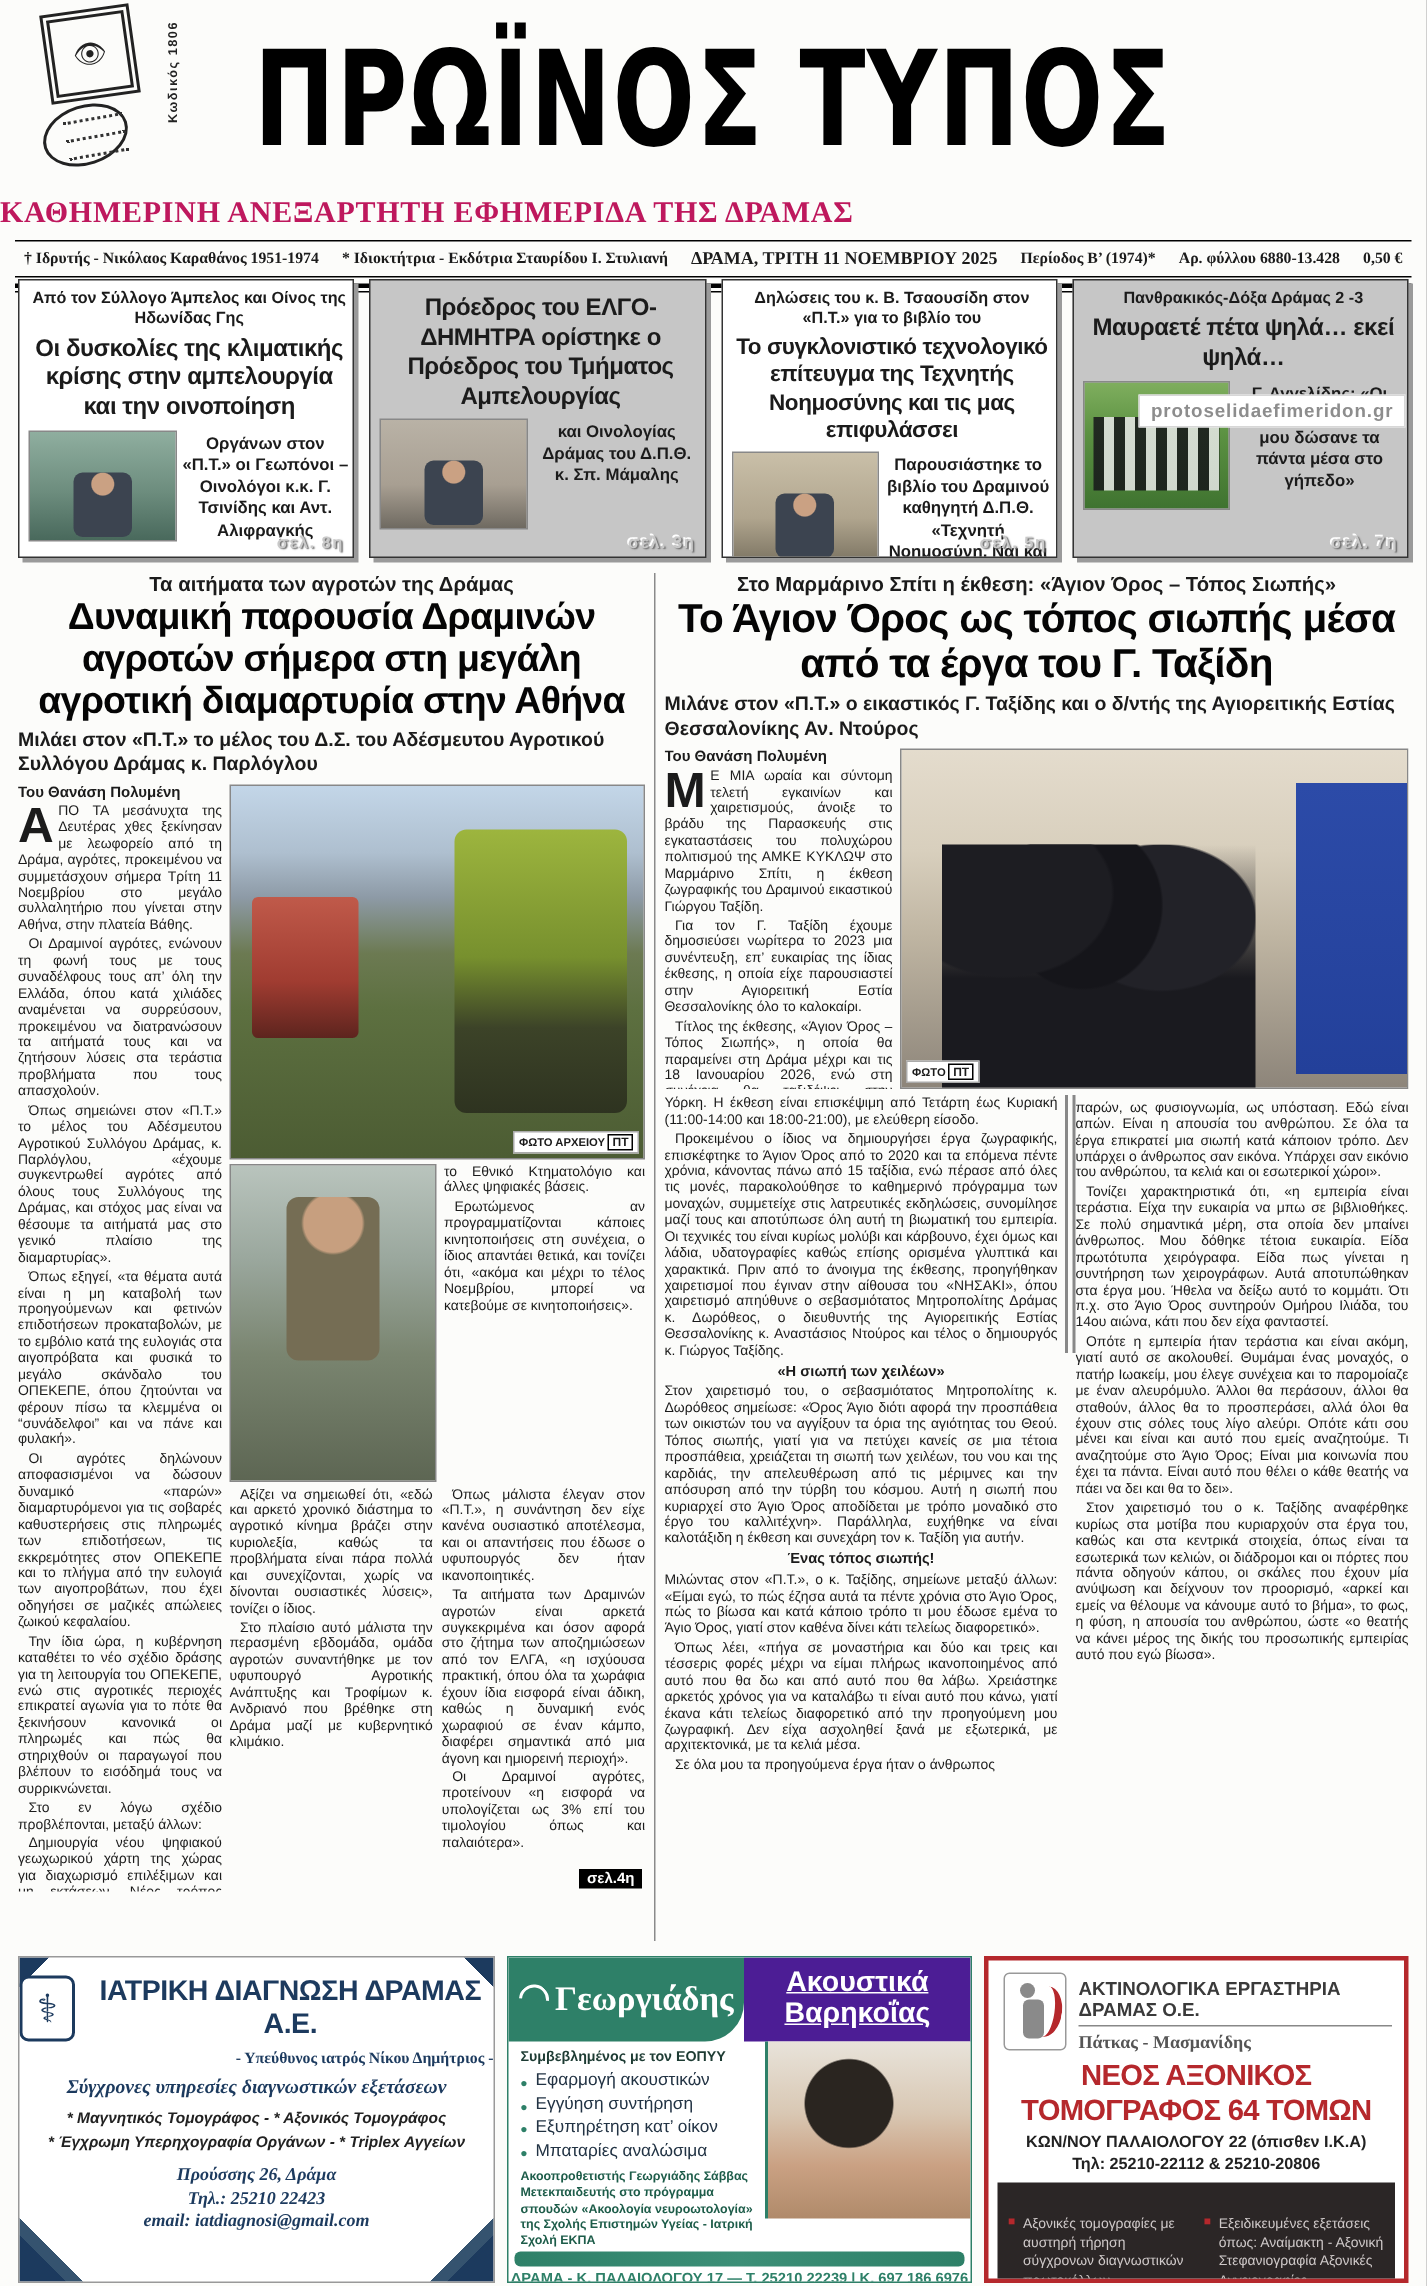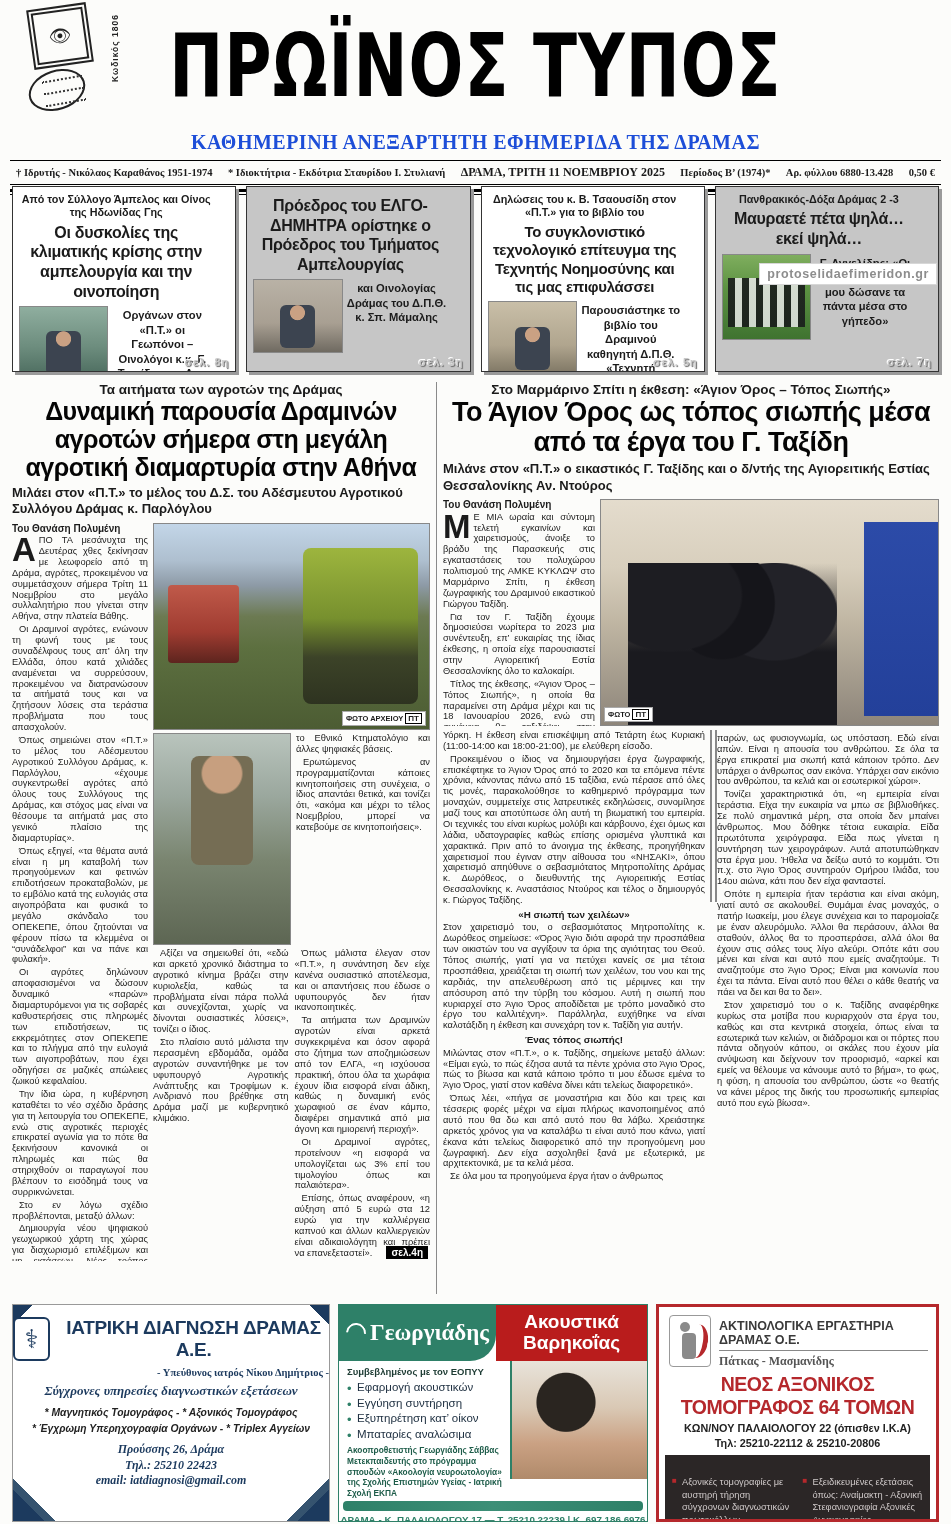--- a/index.html
+++ b/index.html
@@ -8,29 +8,29 @@
 
   
   .masthead { position:relative; height:178px; padding-top:6px; }
   .stamp { position:absolute; left:18px; top:8px; width:100px; height:110px; }
   .stamp-box { position:absolute; left:16px; top:2px; width:52px; height:52px; border:2px solid #222; outline:2px solid #222; outline-offset:2px; transform:rotate(-8deg); display:flex; align-items:center; justify-content:center; font-size:18px; color:#222; }
   .stamp-oval { position:absolute; left:10px; top:62px; width:58px; height:40px; border:2px solid #222; border-radius:50%; transform:rotate(-18deg); }
   .stamp-waves { position:absolute; left:26px; top:70px; width:40px; height:26px; border-top:2px dotted #333; border-bottom:2px dotted #333; transform:rotate(-10deg); }
   .stamp-waves::after { content:""; display:block; margin-top:10px; border-top:2px dotted #333; }
   .stamp-code { position:absolute; right:-2px; top:6px; writing-mode:vertical-rl; transform:rotate(180deg); font-size:8.5px; font-weight:bold; color:#222; letter-spacing:1px; }
   .mast-title { text-align:center; font-family:"DejaVu Sans", sans-serif; font-weight:900; font-size:62px; letter-spacing:1px; color:#000; transform:scale(1.04,1.42); transform-origin:center top; margin-top:8px; white-space:nowrap; }
-  .mast-subtitle { text-align:center; font-family:"Liberation Serif", serif; font-weight:bold; font-size:20px; letter-spacing:0.5px; color:#1d4ed8; margin-top:44px; }
+  .mast-subtitle { font-family:"Liberation Serif", serif; font-weight:bold; font-size:20px; letter-spacing:0.5px; color:#be185d; margin-top:44px; }
   .dateline { display:flex; align-items:center; justify-content:space-between; border-top:1.5px solid #000; border-bottom:1.5px solid #000; margin:6px 10px 0 10px; padding:4px 4px; font-family:"Liberation Serif", serif; font-weight:bold; font-size:10.5px; white-space:nowrap; }
   .dateline .seg { padding:0 2px; }
   .dateline .date { font-size:12px; }
   .thick-rule { margin:4px 10px 0 10px; border-top:3px solid #000; border-bottom:1.5px solid #000; height:6px; }
 
   
   .teasers { display:grid; grid-template-columns:repeat(4,1fr); gap:10px; margin:8px 12px 0 12px; }
-  .teaser { position:relative; border:1px solid #333; box-shadow:3px 3px 0 #9a9a9a; height:186px; padding:6px 22px 4px 6px; overflow:hidden; }
+  .teaser { position:relative; border:1px solid #333; box-shadow:3px 3px 0 #9a9a9a; height:186px; padding:6px 2px 4px 6px; overflow:hidden; }
   .teaser.gray { background:#c6c6c6; }
   .teaser.white { background:#fff; }
   .t-kicker { font-weight:bold; font-size:10.8px; text-align:center; line-height:1.25; }
   .t-headline { font-weight:bold; font-size:16px; text-align:center; line-height:1.22; margin-top:3px; letter-spacing:-0.3px; }
   .t-bottom { display:flex; margin-top:5px; align-items:flex-start; }
   .t-photo { width:46%; height:74px; border:1px solid #555; flex:none; }
   .t-sub { flex:1; font-weight:bold; font-size:11.2px; text-align:center; line-height:1.3; padding:2px 1px 0 4px; }
   .t-pageref { position:absolute; right:6px; bottom:3px; font-weight:bold; font-size:11px; color:#c9c9c9; text-shadow:1px 1px 1px #666, -1px -1px 0 #fff; letter-spacing:1px; }
   .watermark { position:absolute; right:1px; top:76px; background:#fff; border:1px solid #d7d7d7; color:#8d8d8d; font-weight:bold; font-size:12.5px; letter-spacing:0.6px; padding:3px 7px; z-index:3; }
 
@@ -107,21 +107,21 @@
   .ad1-title { font-weight:bold; font-size:19px; color:#1c3a5e; text-align:center; line-height:1.15; letter-spacing:-0.3px; }
   .ad1-doctor { text-align:right; font-family:"Liberation Serif", serif; font-weight:bold; font-size:10.5px; color:#1c3a5e; margin-top:6px; }
   .ad1-services { text-align:center; font-family:"Liberation Serif", serif; font-weight:bold; font-style:italic; font-size:13px; color:#1c3a5e; margin-top:5px; line-height:1.25; }
   .ad1-lines { text-align:center; font-style:italic; font-weight:bold; font-size:10.3px; color:#222; margin-top:6px; line-height:1.5; }
   .ad1-contact { text-align:center; font-family:"Liberation Serif", serif; font-weight:bold; font-style:italic; font-size:12px; color:#1c3a5e; margin-top:6px; line-height:1.3; }
 
   .ad2 { width:310px; flex:none; background:#fff; border:1px solid #2e8068; }
   .ad2-head { display:flex; height:56px; }
   .ad2-brand { flex:1.1; background:#2e8068; border-radius:0 0 26px 0; color:#fff; font-weight:bold; font-size:23px; display:flex; align-items:center; justify-content:center; gap:4px; font-family:"Liberation Serif", serif; }
   .ear-icon { width:20px; height:20px; border:2px solid #fff; border-radius:50%; border-left-color:transparent; border-bottom-color:transparent; transform:rotate(-40deg); display:inline-block; }
-  .ad2-product { flex:1; background:#b91c1c; color:#fff; font-weight:bold; font-size:19px; line-height:1.1; display:flex; align-items:center; justify-content:center; text-align:center; padding:4px; }
+  .ad2-product { flex:1; background:#4c1d95; color:#fff; font-weight:bold; font-size:19px; line-height:1.1; display:flex; align-items:center; justify-content:center; text-align:center; padding:4px;text-decoration:underline; }
   .ad2-body { display:flex; }
   .ad2-left { flex:1.2; padding:5px 2px 0 8px; }
   .ad2-eopyy { font-weight:bold; font-size:9.5px; color:#1d3b33; }
   .ad2-bullets { list-style:none; margin-top:3px; }
   .ad2-bullets li { font-size:11.5px; color:#234; padding-left:10px; position:relative; line-height:1.35; }
   .ad2-bullets li::before { content:"•"; color:#2e8068; position:absolute; left:0; font-size:13px; }
   .ad2-cred { font-weight:bold; font-size:8.3px; color:#1d5c49; line-height:1.3; margin-top:3px; }
   .ad2-photo { flex:1; height:118px; background:radial-gradient(circle at 40% 35%, #2a2520 26%, transparent 27%), linear-gradient(180deg,#e8e3da 0%,#d9c8b4 40%,#caa183 70%,#b08a6a 100%); border-left:2px solid #2e8068; }
   .ad2-band { height:10px; background:linear-gradient(90deg,#2e8068 0%,#3c8f77 50%,#2e8068 100%); border-radius:4px; margin:2px 4px; }
   .ad2-contact { text-align:center; font-weight:bold; font-size:9.8px; color:#123; line-height:1.5; }
@@ -247,21 +247,20 @@
           </div>
           <div class="la-two-cols">
             <div class="la-col2b bodytext">
               <p>Αξίζει να σημειωθεί ότι, «εδώ και αρκετό χρονικό διάστημα το αγροτικό κίνημα βράζει στην κυριολεξία, καθώς τα προβλήματα είναι πάρα πολλά και συνεχίζονται, χωρίς να δίνονται ουσιαστικές λύσεις», τονίζει ο ίδιος.</p>
               <p>Στο πλαίσιο αυτό μάλιστα την περασμένη εβδομάδα, ομάδα αγροτών συναντήθηκε με τον υφυπουργό Αγροτικής Ανάπτυξης και Τροφίμων κ. Ανδριανό που βρέθηκε στη Δράμα μαζί με κυβερνητικό κλιμάκιο.</p>
             </div>
             <div class="la-col3b bodytext">
               <p>Όπως μάλιστα έλεγαν στον «Π.Τ.», η συνάντηση δεν είχε κανένα ουσιαστικό αποτέλεσμα, και οι απαντήσεις που έδωσε ο υφυπουργός δεν ήταν ικανοποιητικές.</p>
               <p>Τα αιτήματα των Δραμινών αγροτών είναι αρκετά συγκεκριμένα και όσον αφορά στο ζήτημα των αποζημιώσεων από τον ΕΛΓΑ, «η ισχύουσα πρακτική, όπου όλα τα χωράφια έχουν ίδια εισφορά είναι άδικη, καθώς η δυναμική ενός χωραφιού σε έναν κάμπο, διαφέρει σημαντικά από μια άγονη και ημιορεινή περιοχή».</p>
               <p>Οι Δραμινοί αγρότες, προτείνουν «η εισφορά να υπολογίζεται ως 3% επί του τιμολογίου όπως και παλαιότερα».</p>
-              <p>Επίσης, όπως αναφέρουν, «η αύξηση από 5 ευρώ στα 12 ευρώ για την καλλιέργεια καπνού και άλλων καλλιεργειών είναι αδικαιολόγητη και πρέπει να επανεξεταστεί».</p>
             </div>
             <div class="pageref-badge">σελ.4η</div>
           </div>
         </div>
       </div>
     </article>
 
     <div class="article-divider"></div>
 
     <article class="right-article">

